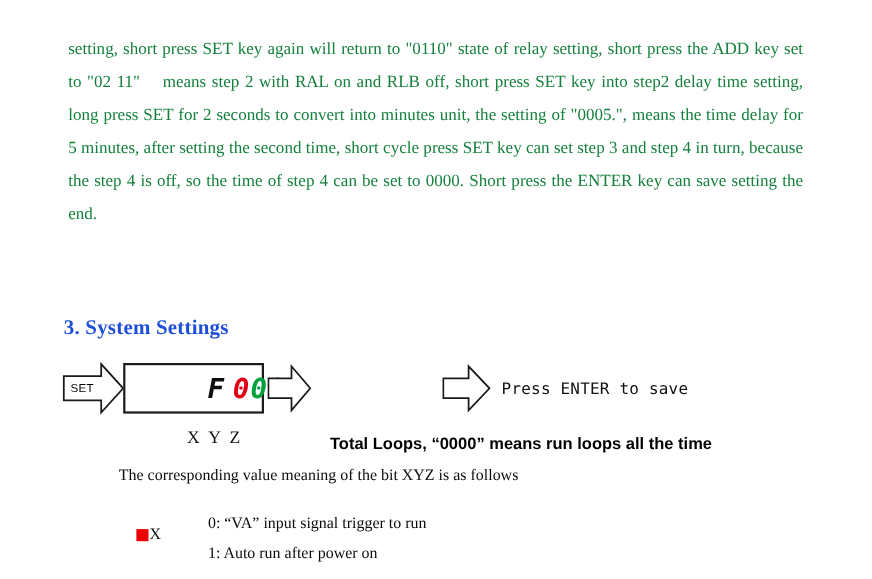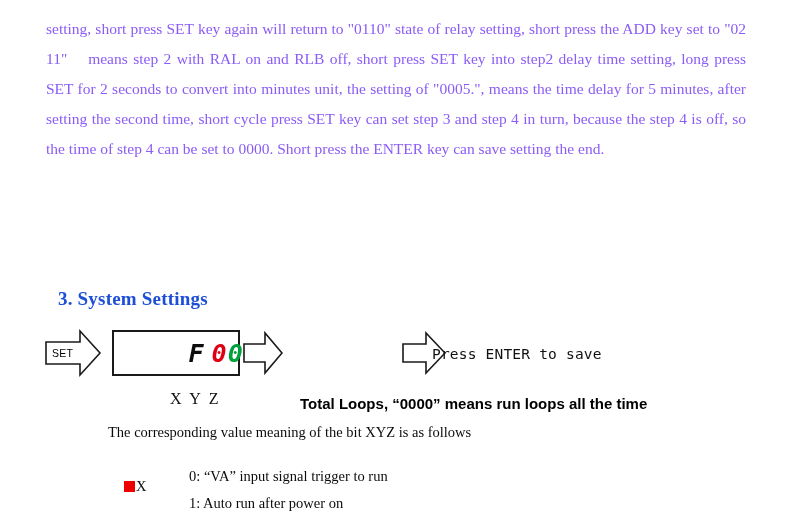--- a/index.html
+++ b/index.html
@@ -22,22 +22,22 @@
     left: 46px;
     top: 14px;
     width: 700px;
   }
   .para {
     font-family: "Liberation Serif", "DejaVu Serif", serif;
     font-size: 15.5px;
     line-height: 30px;
     text-align: justify;
     text-justify: inter-word;
-    color: #8b5cf6;
-    margin: 0;
+    color: #15803d;
+    margin: 16px;
   }
   .para + .para {
     margin-top: 17px;
   }
 
   
   .section-heading {
     position: absolute;
     left: 58px;
     top: 288px;
@@ -173,21 +173,21 @@
 <body>
 
 <div class="doc-body">
   <p class="para">setting, short press SET key again will return to "0110" state of relay setting, short press the ADD key set to "02 11"  means step 2 with RAL on and RLB off, short press SET key into step2 delay time setting, long press SET for 2 seconds to convert into minutes unit, the setting of "0005.", means the time delay for 5 minutes, after setting the second time, short cycle press SET key can set step 3 and step 4 in turn, because the step 4 is off, so the time of step 4 can be set to 0000. Short press the ENTER key can save setting the end.</p>
 </div>
 
 <div class="section-heading">3. System Settings</div>
 
 <div class="diagram">
 
-  <div class="arrow-wrap" style="left:44px; width:58px;">
+  <div class="arrow-wrap" style="left:56px; width:58px;">
     <svg class="arrow-svg" width="58" height="70" viewBox="0 0 58 70" aria-hidden="true">
       <polygon points="2,24 36,24 36,13 56,35 36,57 36,46 2,46" fill="#ffffff" stroke="#1a1a1a" stroke-width="1.6" stroke-linejoin="miter"></polygon>
     </svg>
     <span class="arrow-label" style="left:8px; top:29px;">SET</span>
   </div>
 
   <div class="lcd-box" style="left:112px; top:12px; width:128px; height:46px;">
     <span class="lcd-text">
       <span class="lcd-f">F</span><span class="d-red">0</span><span class="d-green">0</span><span class="d-blue">0</span>
     </span>
@@ -199,21 +199,21 @@
     </svg>
   </div>
 
 
   <div class="arrow-wrap" style="left:402px; width:44px;">
     <svg class="arrow-svg" width="44" height="70" viewBox="0 0 44 70" aria-hidden="true">
       <polygon points="1,26 24,26 24,15 43,35 24,55 24,44 1,44" fill="#ffffff" stroke="#1a1a1a" stroke-width="1.6" stroke-linejoin="miter"></polygon>
     </svg>
   </div>
 
-  <div class="enter-note" style="left:432px; top:28px;">Press ENTER to save</div>
+  <div class="enter-note" style="left:456px; top:28px;">Press ENTER to save</div>
 </div>
 
 <div class="caption-xyz">X Y Z</div>
 <div class="caption-loops">Total Loops, “0000” means run loops all the time</div>
 
 <div class="legend-intro">The corresponding value meaning of the bit XYZ is as follows</div>
 
 <div class="legend-bullet-row">
   <span class="legend-square"></span>
   <span class="legend-bit">X</span>

